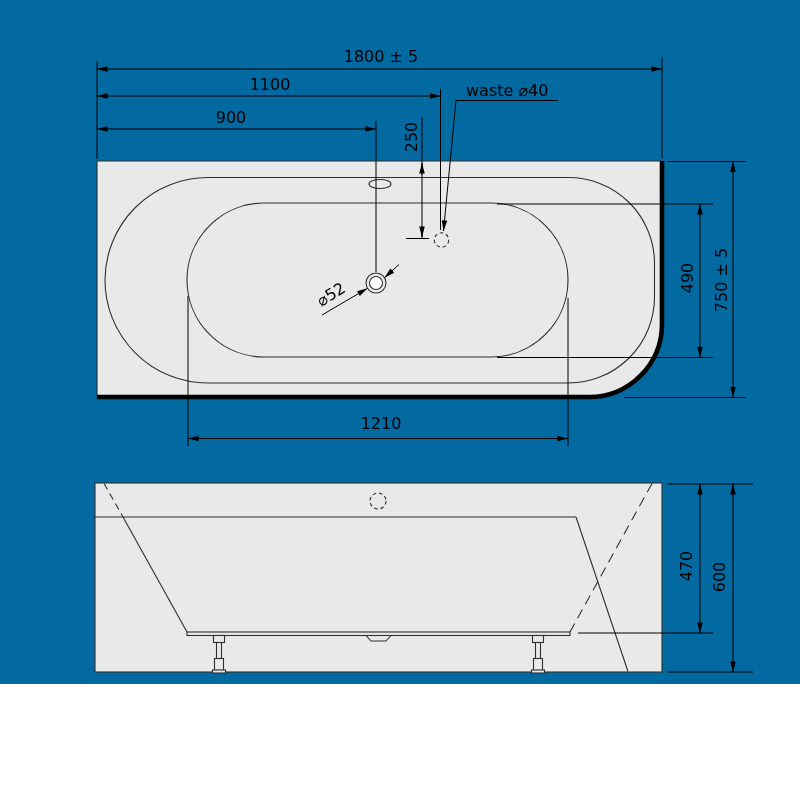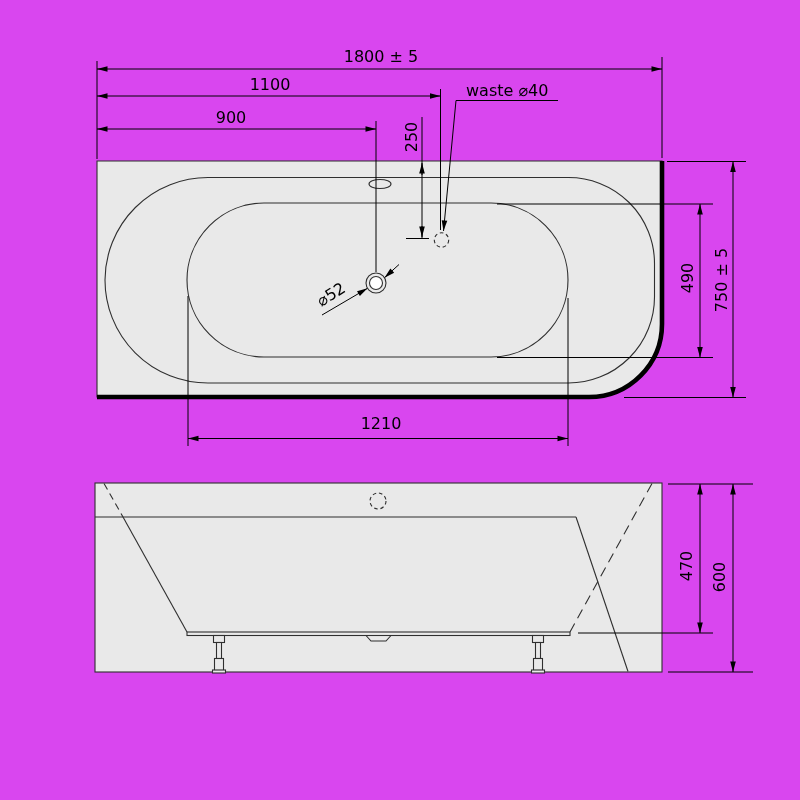--- a/index.html
+++ b/index.html
@@ -1,21 +1,21 @@
 <!DOCTYPE html>
 <html style="--tubfill: #e9e9e9; --line: #2f2f2f; --dimline: #000000;"><head>
 <meta charset="utf-8">
 <style>
   :root{
     --tubfill:#e9e9e9;
     --line:#2f2f2f;
     --dimline:#000000;
   }
   html,body{margin:0;padding:0;background:#ffffff;}
-  .stage{width:800px;height:800px;position:relative;background:#d946ef;}
+  .stage{width:800px;height:684px;position:relative;background:#0369a1;}
   svg{display:block;}
   .fillshape{fill:var(--tubfill);stroke:var(--line);stroke-width:1.1;}
   .geo{fill:none;stroke:var(--line);stroke-width:1.1;}
   .thick{fill:none;stroke:#000;stroke-width:4.6;stroke-linecap:butt;}
   .dim{fill:none;stroke:var(--dimline);stroke-width:1;}
   .dimtext{font-family:"DejaVu Sans","Liberation Sans",sans-serif;font-size:16px;fill:#000;}
   .dash-hidden{stroke-dasharray:10,6;}
   .dash-wall{stroke-dasharray:7,4.5;}
   .dash-circle{stroke-dasharray:3.6,2.8;}
 </style>

